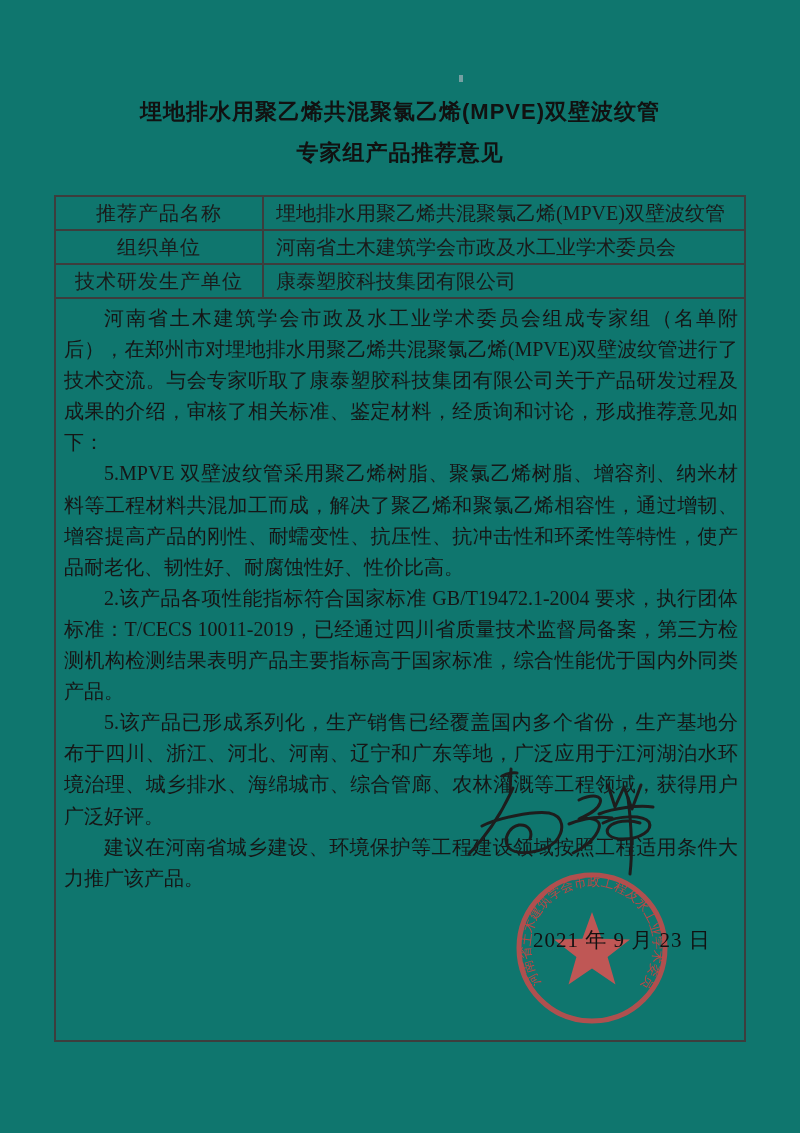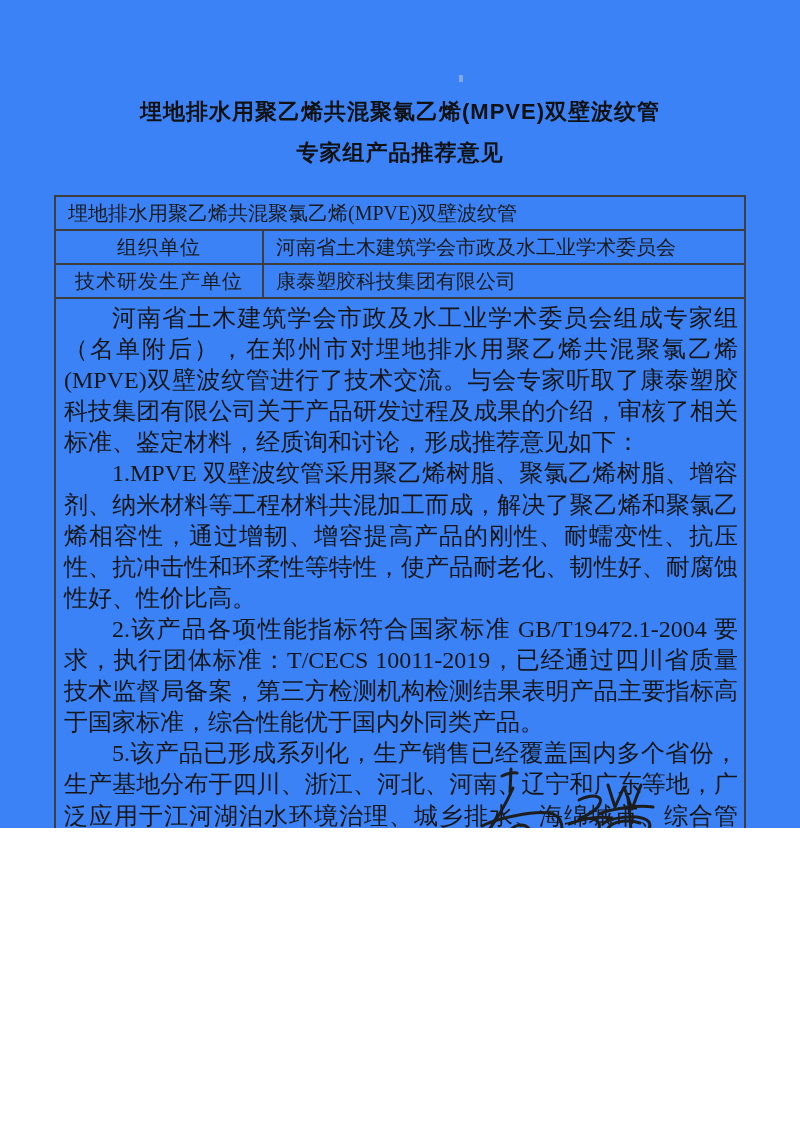--- a/index.html
+++ b/index.html
@@ -1,21 +1,21 @@
 <!DOCTYPE html>
 <html><head>
 <meta charset="utf-8">
 <style>
   * { margin: 0; padding: 0; box-sizing: border-box; }
   html, body { background: #ffffff; }
   .page {
     position: relative;
     width: 800px;
-    height: 828px;
-    background: #3b82f6;
+    height: 1133px;
+    background: #0f766e;
     font-family: "Liberation Serif", serif;
     color: #1a1a1a;
     overflow: hidden;
   }
   .doc-title {
     position: absolute;
     left: 0;
     width: 100%;
     text-align: center;
     font-family: "Liberation Sans", sans-serif;
@@ -52,21 +52,21 @@
   }
   .info-value {
     flex: 1;
     display: flex;
     align-items: center;
     padding-left: 12px;
     font-size: 20px;
   }
   .body-text {
     padding: 4px 6px 0 8px;
-    font-size: 24px;
+    font-size: 20px;
     line-height: 31.1px;
     text-align: justify;
     color: #161616;
   }
   .body-text p { text-indent: 2em; margin: 0; }
 
   .sign-label {
     position: absolute;
     left: 345px;
     top: 820px;
@@ -113,34 +113,35 @@
 <div class="page">
 
   <div class="speck"></div>
 
   <div class="doc-title line1">埋地排水用聚乙烯共混聚氯乙烯(MPVE)双壁波纹管</div>
   <div class="doc-title line2">专家组产品推荐意见</div>
 
   <div class="outer-box">
 
     <div class="info-row">
+      <div class="info-label">推荐产品名称</div>
       <div class="info-value">埋地排水用聚乙烯共混聚氯乙烯(MPVE)双壁波纹管</div>
     </div>
     <div class="info-row">
       <div class="info-label">组织单位</div>
       <div class="info-value">河南省土木建筑学会市政及水工业学术委员会</div>
     </div>
     <div class="info-row">
       <div class="info-label">技术研发生产单位</div>
       <div class="info-value">康泰塑胶科技集团有限公司</div>
     </div>
 
     <div class="body-text">
       <p>河南省土木建筑学会市政及水工业学术委员会组成专家组（名单附后），在郑州市对埋地排水用聚乙烯共混聚氯乙烯(MPVE)双壁波纹管进行了技术交流。与会专家听取了康泰塑胶科技集团有限公司关于产品研发过程及成果的介绍，审核了相关标准、鉴定材料，经质询和讨论，形成推荐意见如下：</p>
-      <p>1.MPVE 双壁波纹管采用聚乙烯树脂、聚氯乙烯树脂、增容剂、纳米材料等工程材料共混加工而成，解决了聚乙烯和聚氯乙烯相容性，通过增韧、增容提高产品的刚性、耐蠕变性、抗压性、抗冲击性和环柔性等特性，使产品耐老化、韧性好、耐腐蚀性好、性价比高。</p>
+      <p>5.MPVE 双壁波纹管采用聚乙烯树脂、聚氯乙烯树脂、增容剂、纳米材料等工程材料共混加工而成，解决了聚乙烯和聚氯乙烯相容性，通过增韧、增容提高产品的刚性、耐蠕变性、抗压性、抗冲击性和环柔性等特性，使产品耐老化、韧性好、耐腐蚀性好、性价比高。</p>
       <p>2.该产品各项性能指标符合国家标准 GB/T19472.1-2004 要求，执行团体标准：T/CECS 10011-2019，已经通过四川省质量技术监督局备案，第三方检测机构检测结果表明产品主要指标高于国家标准，综合性能优于国内外同类产品。</p>
       <p>5.该产品已形成系列化，生产销售已经覆盖国内多个省份，生产基地分布于四川、浙江、河北、河南、辽宁和广东等地，广泛应用于江河湖泊水环境治理、城乡排水、海绵城市、综合管廊、农林灌溉等工程领域，获得用户广泛好评。</p>
       <p>建议在河南省城乡建设、环境保护等工程建设领域按照工程适用条件大力推广该产品。</p>
     </div>
   </div>
 
 
   <svg class="signature-svg" width="215" height="122" viewBox="0 0 215 122">
     <g fill="none" stroke="#1d1d1d" stroke-width="3" stroke-linecap="round" stroke-linejoin="round">
       <path d="M50,16 q8,-4 15,-3"></path>

